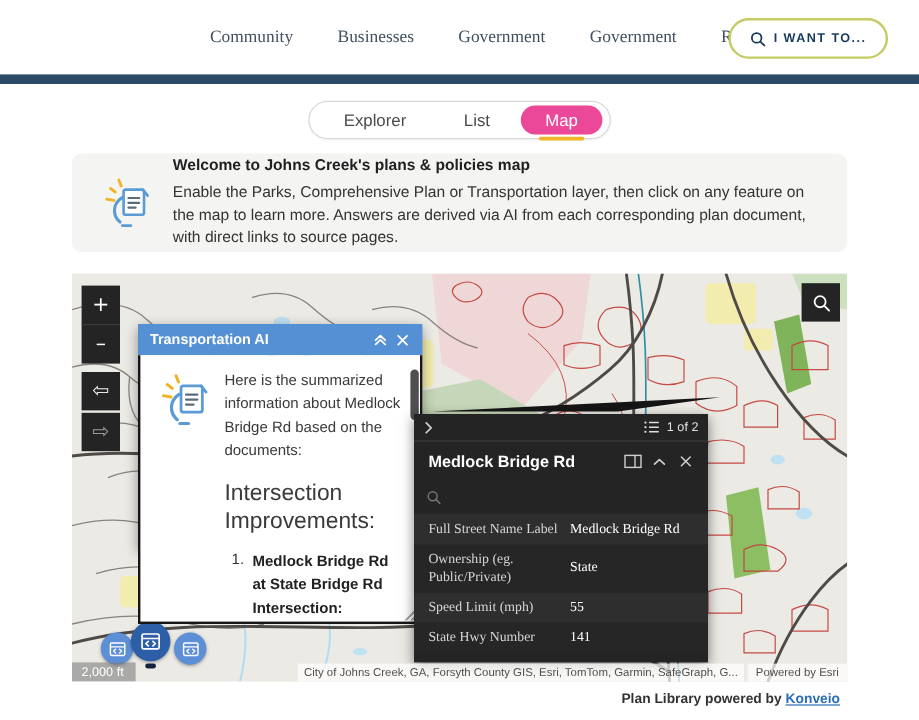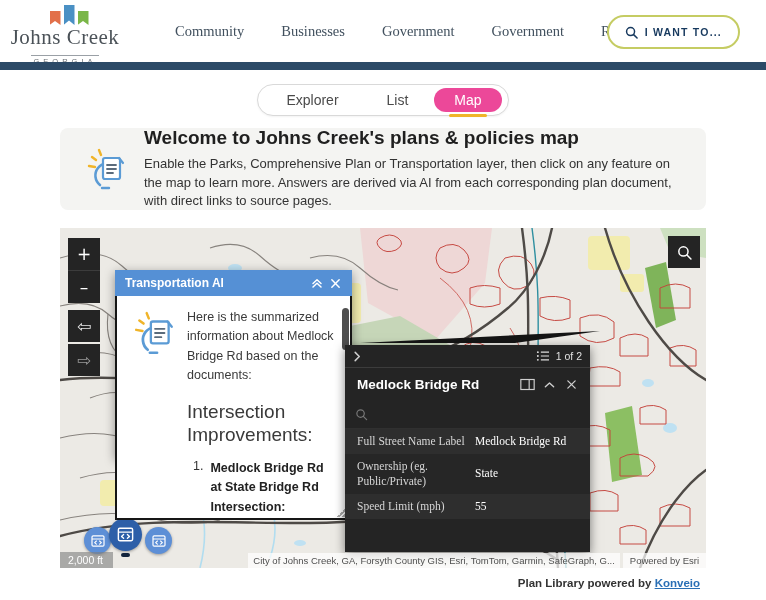--- a/index.html
+++ b/index.html
@@ -34,21 +34,21 @@
   .tab{font-size:14px;color:#4a4a4a;padding:4px 24px;cursor:pointer;position:relative;}
   .tab.active{background:#ec4899;color:#fff;border-radius:14px;padding:4px 20px;margin:2px;}
   .tab.active::after{content:"";position:absolute;left:50%;transform:translateX(-50%);bottom:-5px;
         width:38px;height:3px;background:#f0b429;border-radius:2px;}
 
   
   .banner{position:absolute;left:60px;top:128px;width:646px;height:82px;background:#f4f4f2;
           border-radius:8px;display:flex;align-items:center;}
   .banner-icon{margin:0 18px 0 26px;flex:0 0 40px;}
   .banner-text{padding-right:20px;}
-  .banner-title{font-size:19px;font-weight:bold;color:#1f1f1f;margin-bottom:6px;}
+  .banner-title{font-size:13px;font-weight:bold;color:#1f1f1f;margin-bottom:6px;}
   .banner-body{font-size:13px;color:#333;line-height:1.45;}
 
   
   .map{position:absolute;left:60px;top:228px;width:646px;height:340px;background:#eceae5;overflow:hidden;}
   .map svg.basemap{position:absolute;left:0;top:0;}
   .mapbtn{position:absolute;width:32px;height:32px;background:#242424;color:#fff;display:flex;
           align-items:center;justify-content:center;cursor:pointer;}
   .zoomstack{position:absolute;left:8px;top:10px;}
   .zoomstack .mapbtn{position:relative;}
   .zoomstack .mapbtn + .mapbtn{border-top:1px solid #3c3c3c;}
@@ -133,29 +133,20 @@
       <rect x="2.5" y="3.5" width="15" height="13" rx="1.5" fill="none" stroke="#ffffff" stroke-width="1.5"></rect>
       <path d="M2.5,7.5 H17.5" stroke="#ffffff" stroke-width="1.3"></path>
       <path d="M8,10 l-2.2,2 2.2,2 M12,10 l2.2,2 -2.2,2" stroke="#ffffff" stroke-width="1.4" fill="none" stroke-linecap="round" stroke-linejoin="round"></path>
     </g>
   </defs>
 </svg>
 
 <div class="page">
 
   <div class="header">
-    <div class="logo">
-      <div class="ribbons">
-        <span class="ribbon r1"></span>
-          <span class="ribbon r2"></span>
-          <span class="ribbon r3"></span>
-      </div>
-      <div class="logo-title">Johns Creek</div>
-      <div><span class="logo-sub">GEORGIA</span></div>
-    </div>
     <nav class="nav">
       <a>Community</a>
       <a>Businesses</a>
       <a>Government</a>
       <a>Government</a>
       <a>Recreation &amp; Parks</a>
     </nav>
     <div class="cta">
       <svg width="13" height="13" viewBox="0 0 14 14">
         <circle cx="6" cy="6" r="4.3" fill="none" stroke="#17395e" stroke-width="1.6"></circle>
@@ -410,20 +401,24 @@
           <span class="fp-value">Medlock Bridge Rd</span>
         </div>
         <div class="fp-row">
           <span class="fp-label">Ownership (eg. Public/Private)</span>
           <span class="fp-value">State</span>
         </div>
         <div class="fp-row">
           <span class="fp-label">Speed Limit (mph)</span>
           <span class="fp-value">55</span>
         </div>
+        <div class="fp-row">
+          <span class="fp-label">State Hwy Number</span>
+          <span class="fp-value">141</span>
+        </div>
 
       </div>
     </div>
 
     <div class="scalebar">
       <span>2,000 ft</span>
     </div>
     <div class="attrib">
       <span class="attr-main">City of Johns Creek, GA, Forsyth County GIS, Esri, TomTom, Garmin, SafeGraph, G...</span>
       <span class="powered">Powered by Esri</span>

